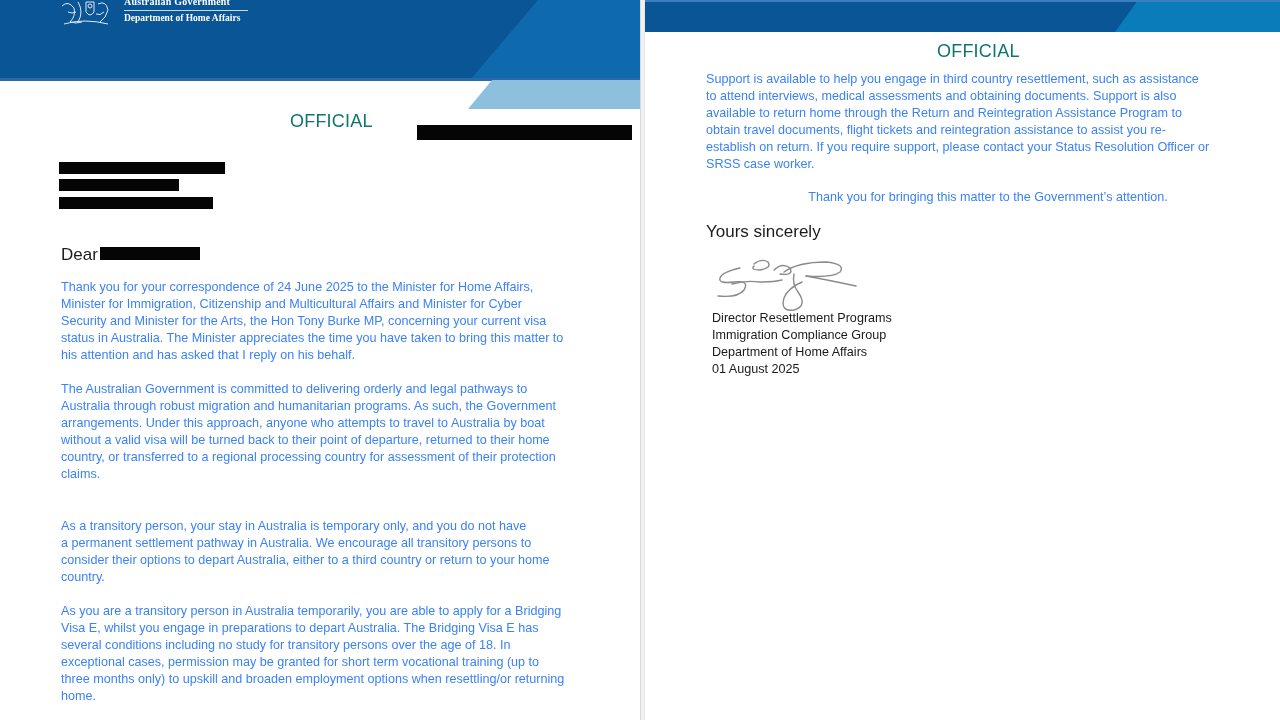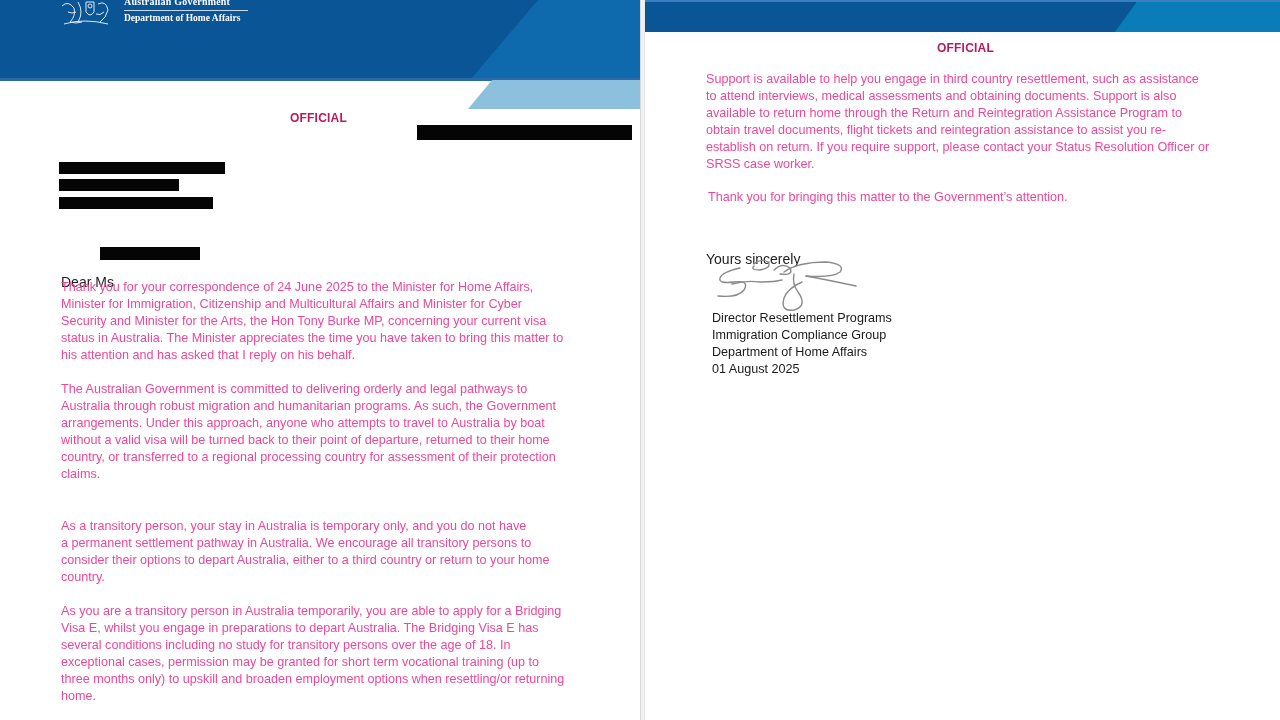--- a/index.html
+++ b/index.html
@@ -23,28 +23,28 @@
     .org-gov { position: absolute; left: 124px; top: -4px; font-family: "Liberation Serif", serif; font-weight: bold; font-size: 10px; color: #ffffff; letter-spacing: 0.2px; }
     .org-rule { position: absolute; left: 124px; top: 10px; width: 124px; height: 1px; background: #c9d9ea; }
     .org-dept { position: absolute; left: 124px; top: 13px; font-family: "Liberation Serif", serif; font-weight: bold; font-size: 9.5px; color: #ffffff; }
 
     
     .banner-right { position: absolute; left: 0; top: 0; width: 635px; height: 32px; background: #0a5596; }
     .banner-right-wedge { position: absolute; left: 470px; top: 0; width: 165px; height: 32px; background: #0a7cba;
       clip-path: polygon(14% 0, 100% 0, 100% 100%, 0 100%); }
     .banner-right-topline { position: absolute; left: 0; top: 0; width: 635px; height: 2px; background: #3b7fc0; }
 
-    .official { position: absolute; color: #be185d; font-weight: bold; font-size: 12px; letter-spacing: 0.2px; }
+    .official { position: absolute; color: #0f766e; font-weight: normal; font-size: 18px; letter-spacing: 0.2px; }
     #page-left .official { left: 290px; top: 111px; }
     #page-right .official { left: 292px; top: 41px; }
 
     .redact { position: absolute; background: #050505; }
 
-    .text { position: absolute; font-size: 14px; line-height: 17px; color: #1c1c1c; margin-top: 28px; }
-    .para { position: absolute; font-size: 12.6px; line-height: 17px; color: #ec4899; width: 530px; }
+    .text { position: absolute; font-size: 17px; line-height: 17px; color: #1c1c1c; }
+    .para { position: absolute; font-size: 12.6px; line-height: 17px; color: #3b82f6; width: 530px; }
     .line { display: block; white-space: nowrap; }
 
     .dear { left: 61px; top: 246px; }
 
     .signature { position: absolute; left: 65px; top: 254px; width: 170px; height: 58px; }
     .sig-block { position: absolute; left: 61px; top: 310px; font-size: 12.6px; line-height: 17px; margin-left: 6px; }
   </style>
 </head>
 <body>
 
@@ -124,21 +124,21 @@
 
   <div class="para" style="left:61px; top:71px; width:560px;">
     <span class="line">Support is available to help you engage in third country resettlement, such as assistance</span>
     <span class="line">to attend interviews, medical assessments and obtaining documents. Support is also</span>
     <span class="line">available to return home through the Return and Reintegration Assistance Program to</span>
     <span class="line">obtain travel documents, flight tickets and reintegration assistance to assist you re-</span>
     <span class="line">establish on return. If you require support, please contact your Status Resolution Officer or</span>
     <span class="line">SRSS case worker.</span>
   </div>
 
-  <div class="para" style="left:63px; top:189px;">
+  <div class="para" style="left:78px; top:189px;text-align:center;">
     <span class="line">Thank you for bringing this matter to the Government’s attention.</span>
   </div>
 
   <div class="text" style="left:61px; top:223px;">Yours sincerely</div>
 
   <svg class="signature" viewBox="0 0 170 58">
     <g fill="none" stroke="#8a8a8a" stroke-width="1.4" stroke-linecap="round">
       <path d="M30 14 q-18 4 -20 10 q-2 6 14 4 q16 -2 10 8 q-6 8 -26 6"></path>
       <path d="M44 10 q8 -6 14 -2 q4 6 -8 8 q-10 0 -6 -4"></path>
       <path d="M22 30 q14 -4 28 -2 q14 0 22 -2"></path>

